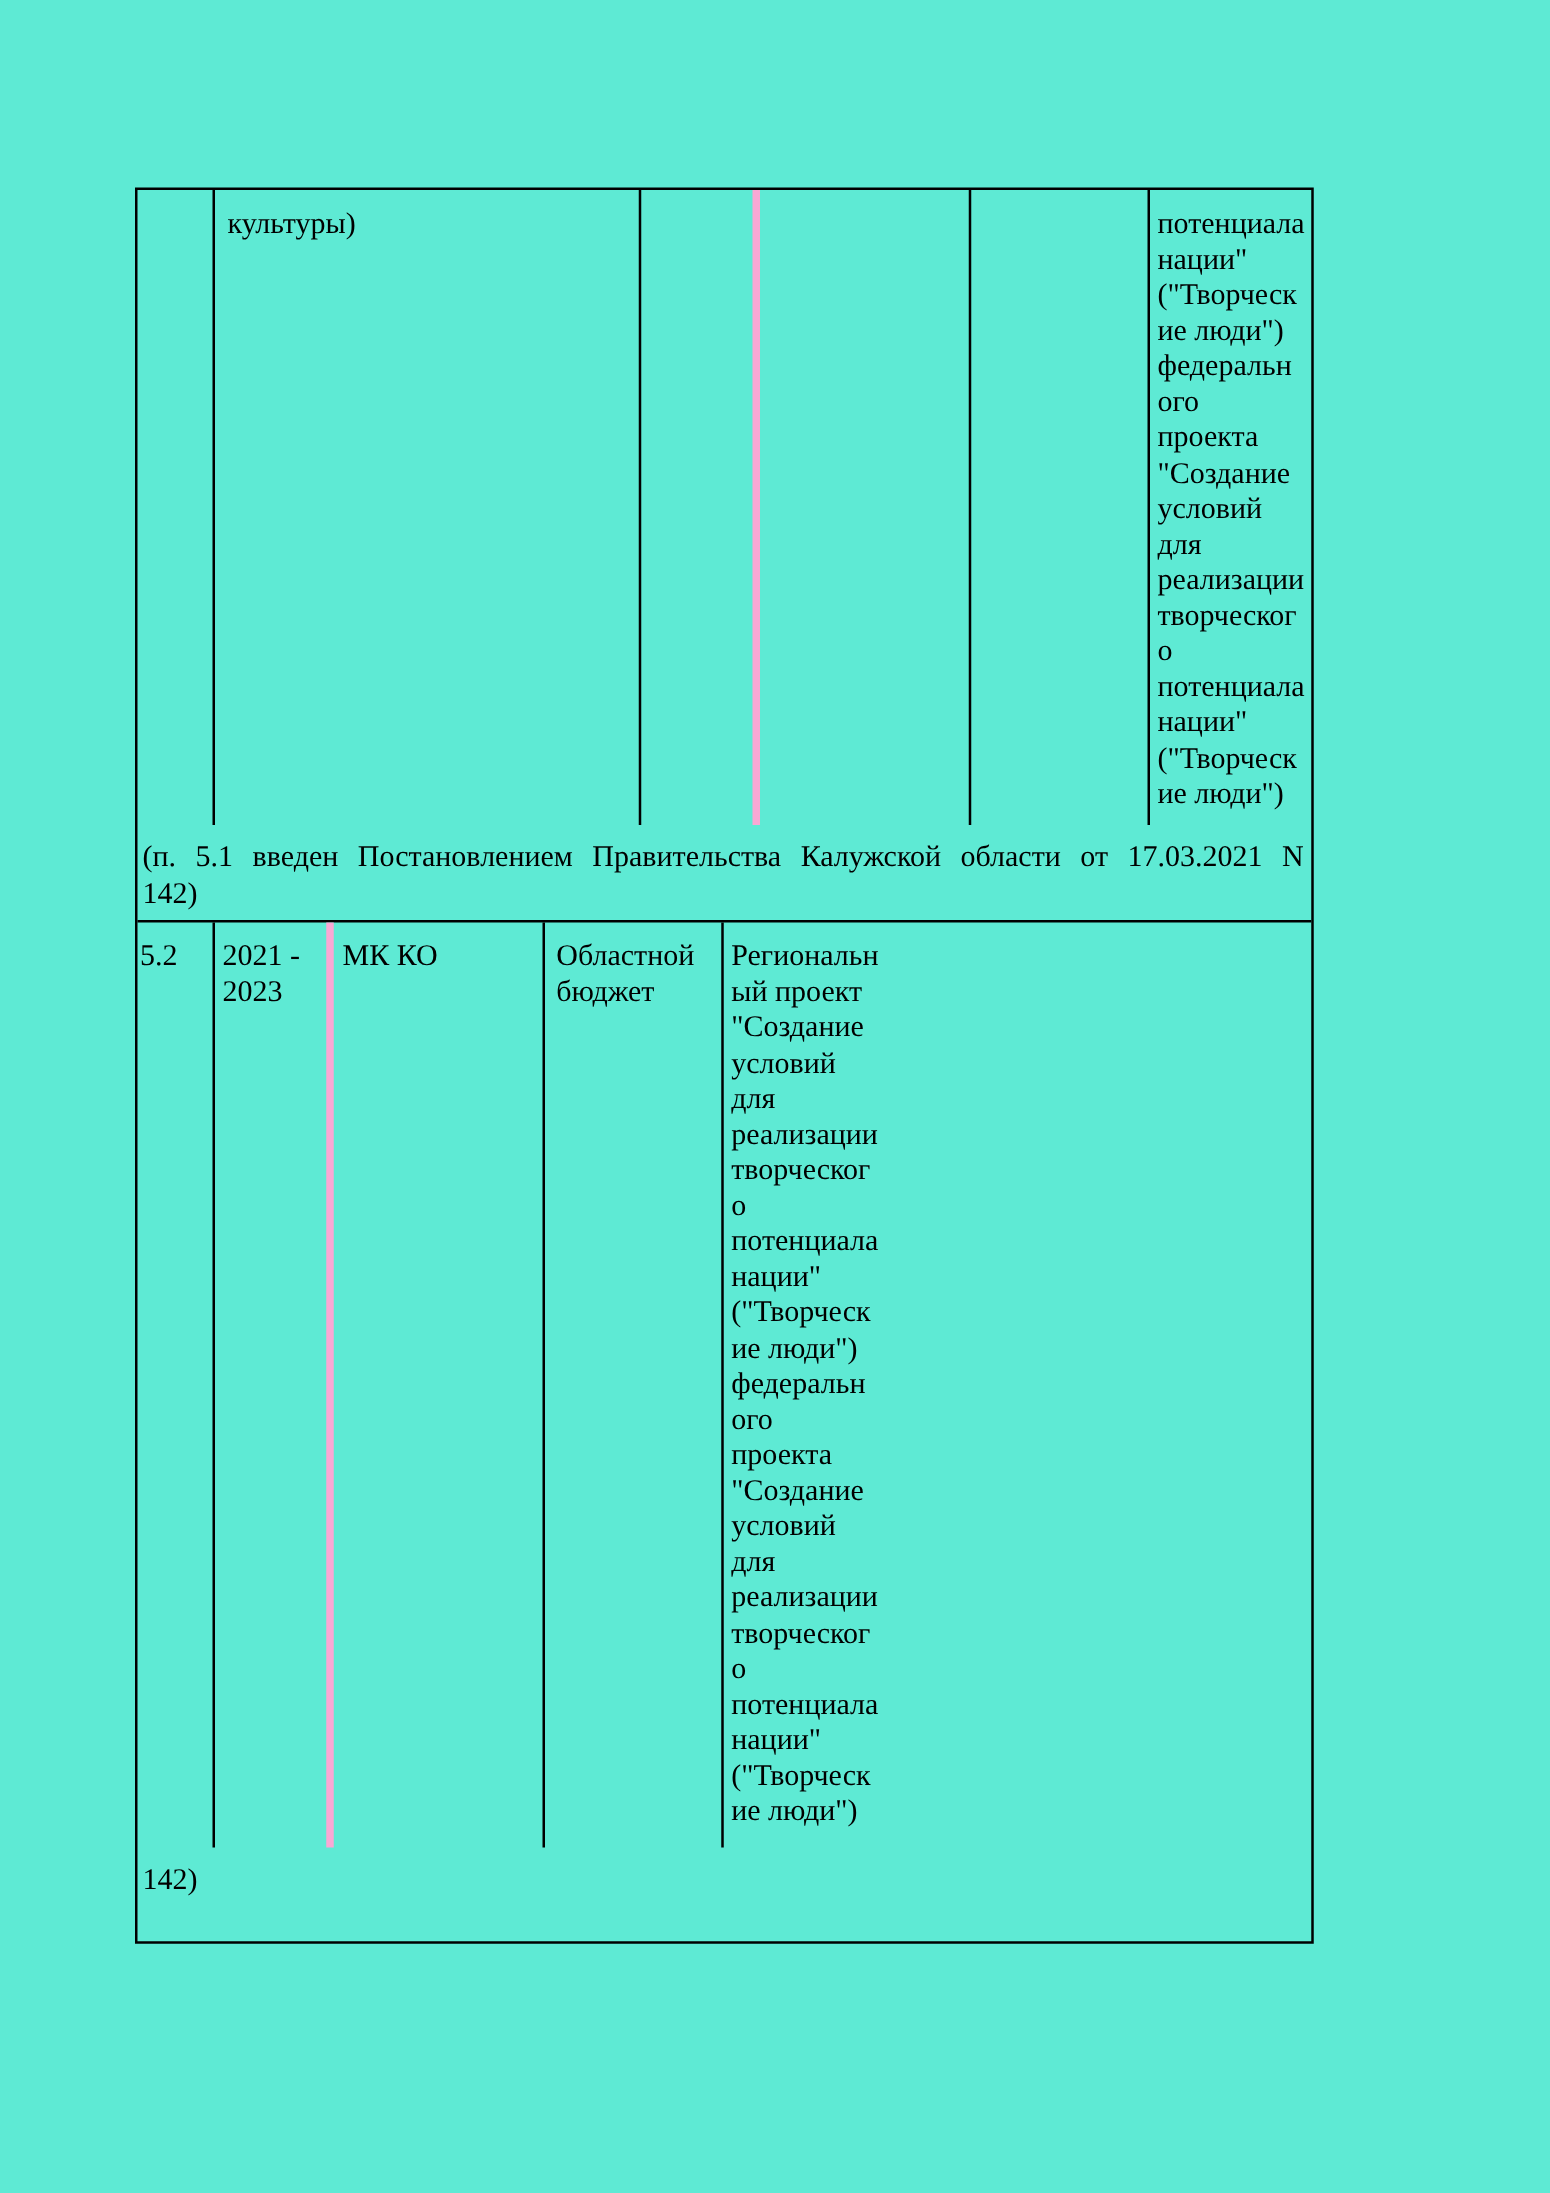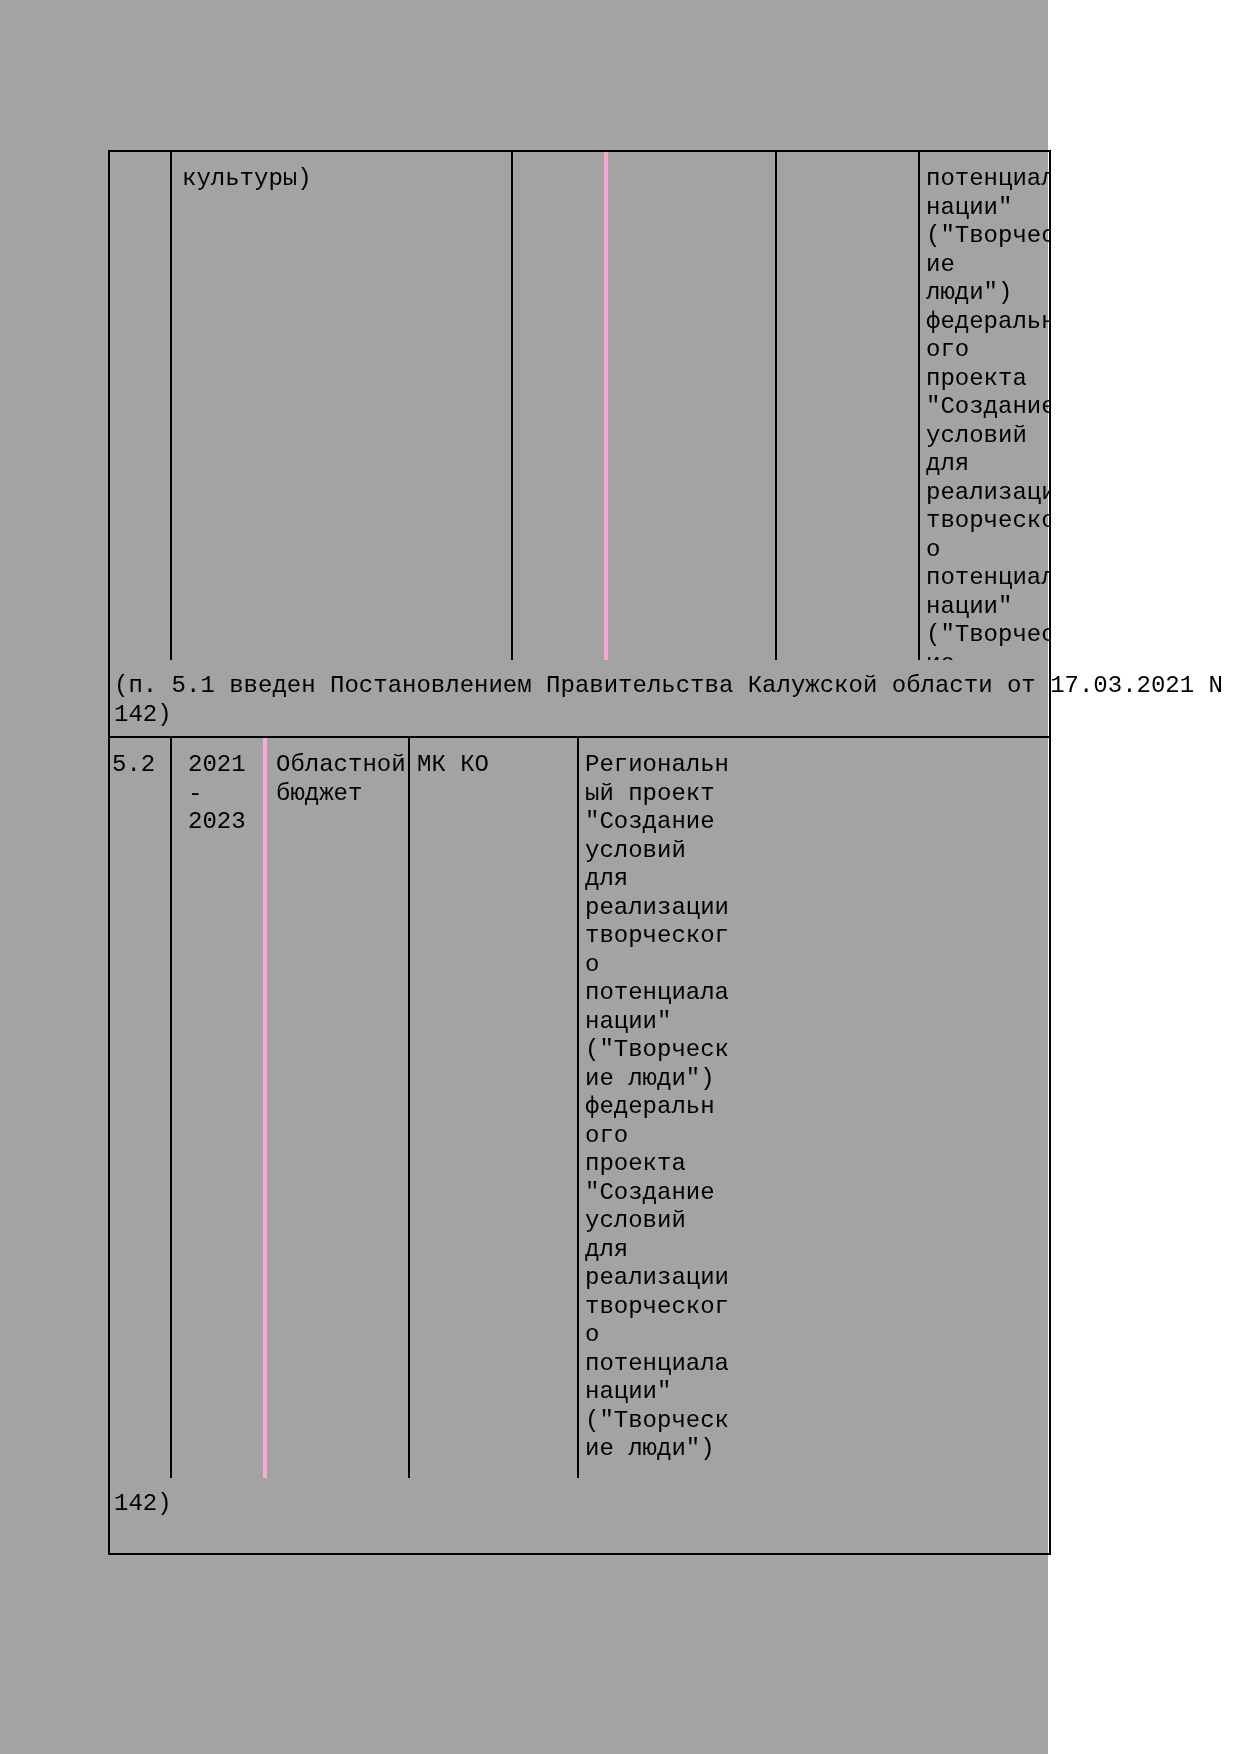--- a/index.html
+++ b/index.html
@@ -2,24 +2,24 @@
 <html><head>
 <meta charset="utf-8">
 <style>
   html, body {
     margin: 0;
     padding: 0;
     background: #ffffff;
   }
   .page {
     position: relative;
-    width: 1048px;
+    width: 1240px;
     height: 1754px;
-    background: #a3a3a3;
-    font-family: Liberation Mono, monospace;
+    background: #5eead4;
+    font-family: Liberation Serif, serif;
     color: #000000;
   }
   .tbl {
     position: absolute;
     left: 108px;
     top: 150px;
     width: 943px;
     box-sizing: border-box;
     border: 2px solid #000000;
   }
@@ -33,21 +33,21 @@
   .c {
     box-sizing: border-box;
     font-size: 24px;
     line-height: 28.5px;
     white-space: pre-line;
     overflow: hidden;
     padding-top: 13px;
   }
   .c1 { width: 62px;  border-right: 2px solid #000; text-align: left; padding-left: 2px; padding-right: 2px; }
   .c2 { width: 341px; border-right: 2px solid #000; padding-left: 10px; padding-right: 6px; }
-  .c3 { width: 95px;  border-right: 4px solid #f9a8d4; padding-left: 16px;  padding-right: 2px; }
+  .c3 { width: 95px;  border-right: 6px solid #f9a8d4; padding-left: 6px;  padding-right: 2px; }
   .c4 { width: 169px; border-right: 2px solid #000; padding-left: 7px;  padding-right: 4px; }
   .c5 { width: 143px; border-right: 2px solid #000; padding-left: 9px;  padding-right: 4px; }
   .c6 { flex: 1; padding-left: 6px; padding-right: 8px; }
   .note {
     box-sizing: border-box;
     font-size: 24px;
     line-height: 28.5px;
     padding: 12px 6px 0 4px;
   }
   .note-51 {
@@ -99,23 +99,23 @@
 
     <div class="note note-51">
       <div class="note-l1">(п. 5.1 введен Постановлением Правительства Калужской области от 17.03.2021 N</div>
       <div class="note-l2">142)</div>
     </div>
 
     <div class="cells row-52">
       <div class="c c1">5.2</div>
       <div class="c c3">2021 -
 2023</div>
+      <div class="c c4">МК КО</div>
       <div class="c c5">Областной
 бюджет</div>
-      <div class="c c4">МК КО</div>
       <div class="c c6">Региональн
 ый проект
 "Создание
 условий
 для
 реализации
 творческог
 о
 потенциала
 нации"

